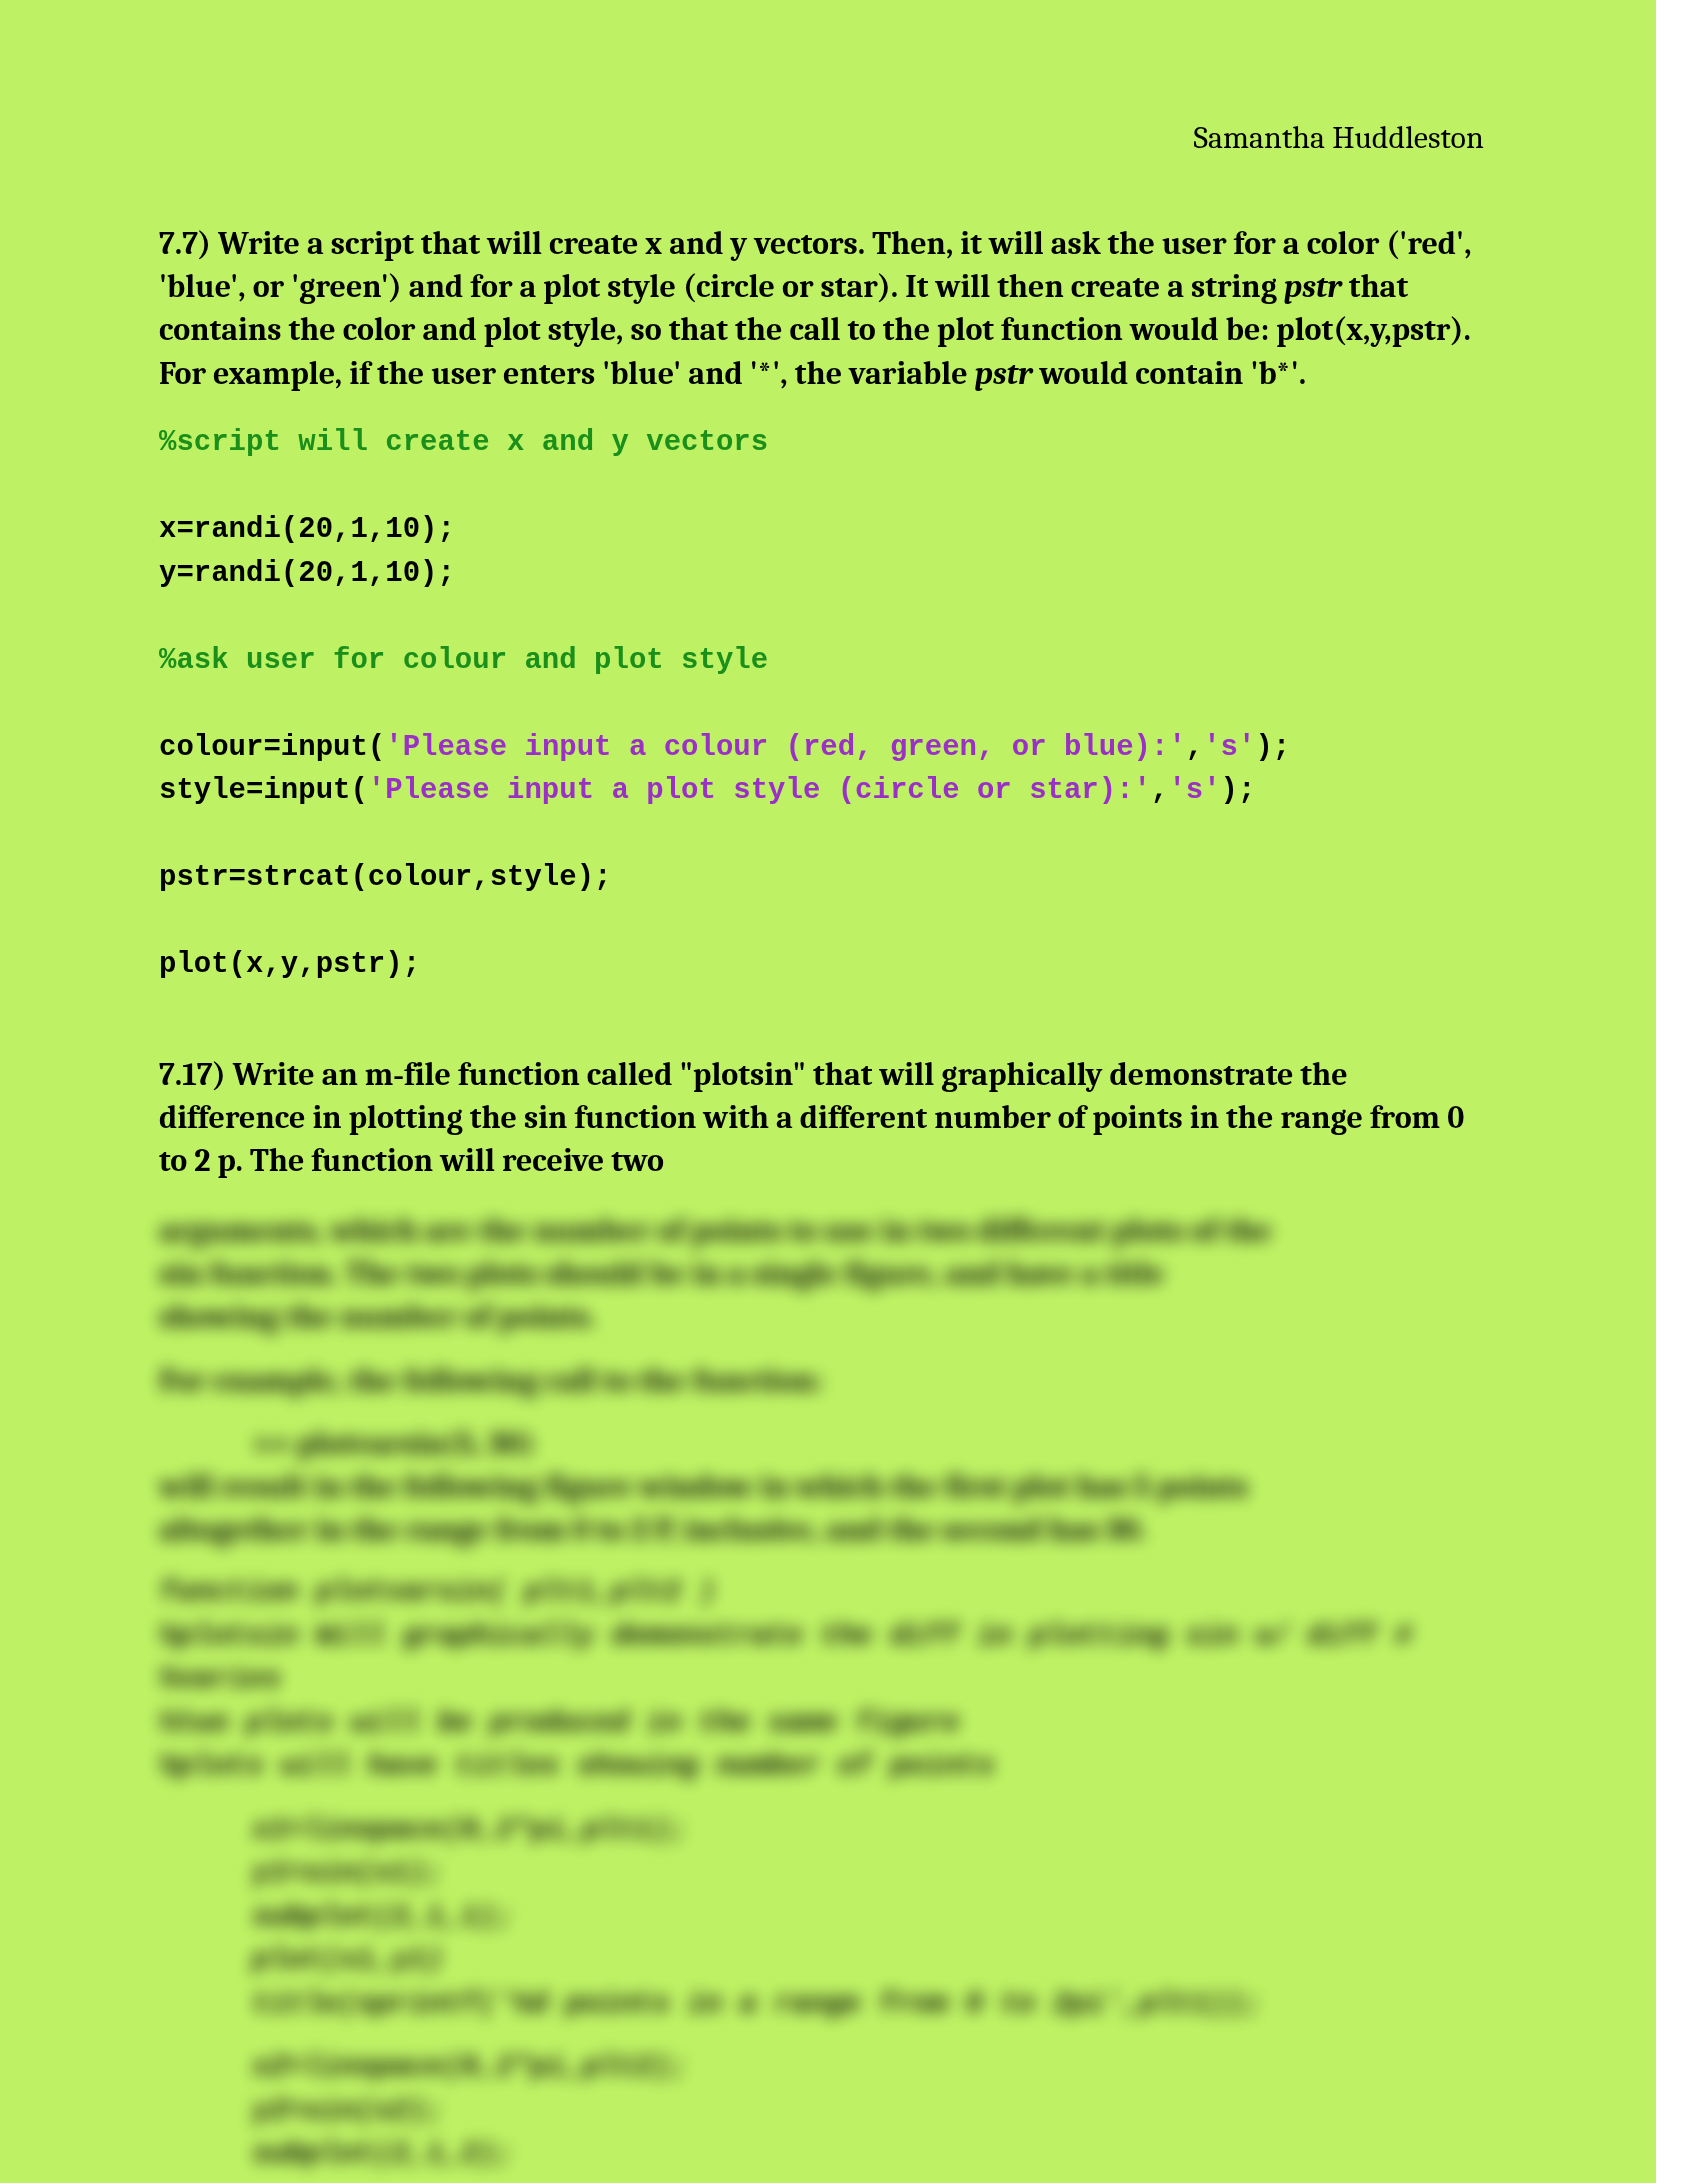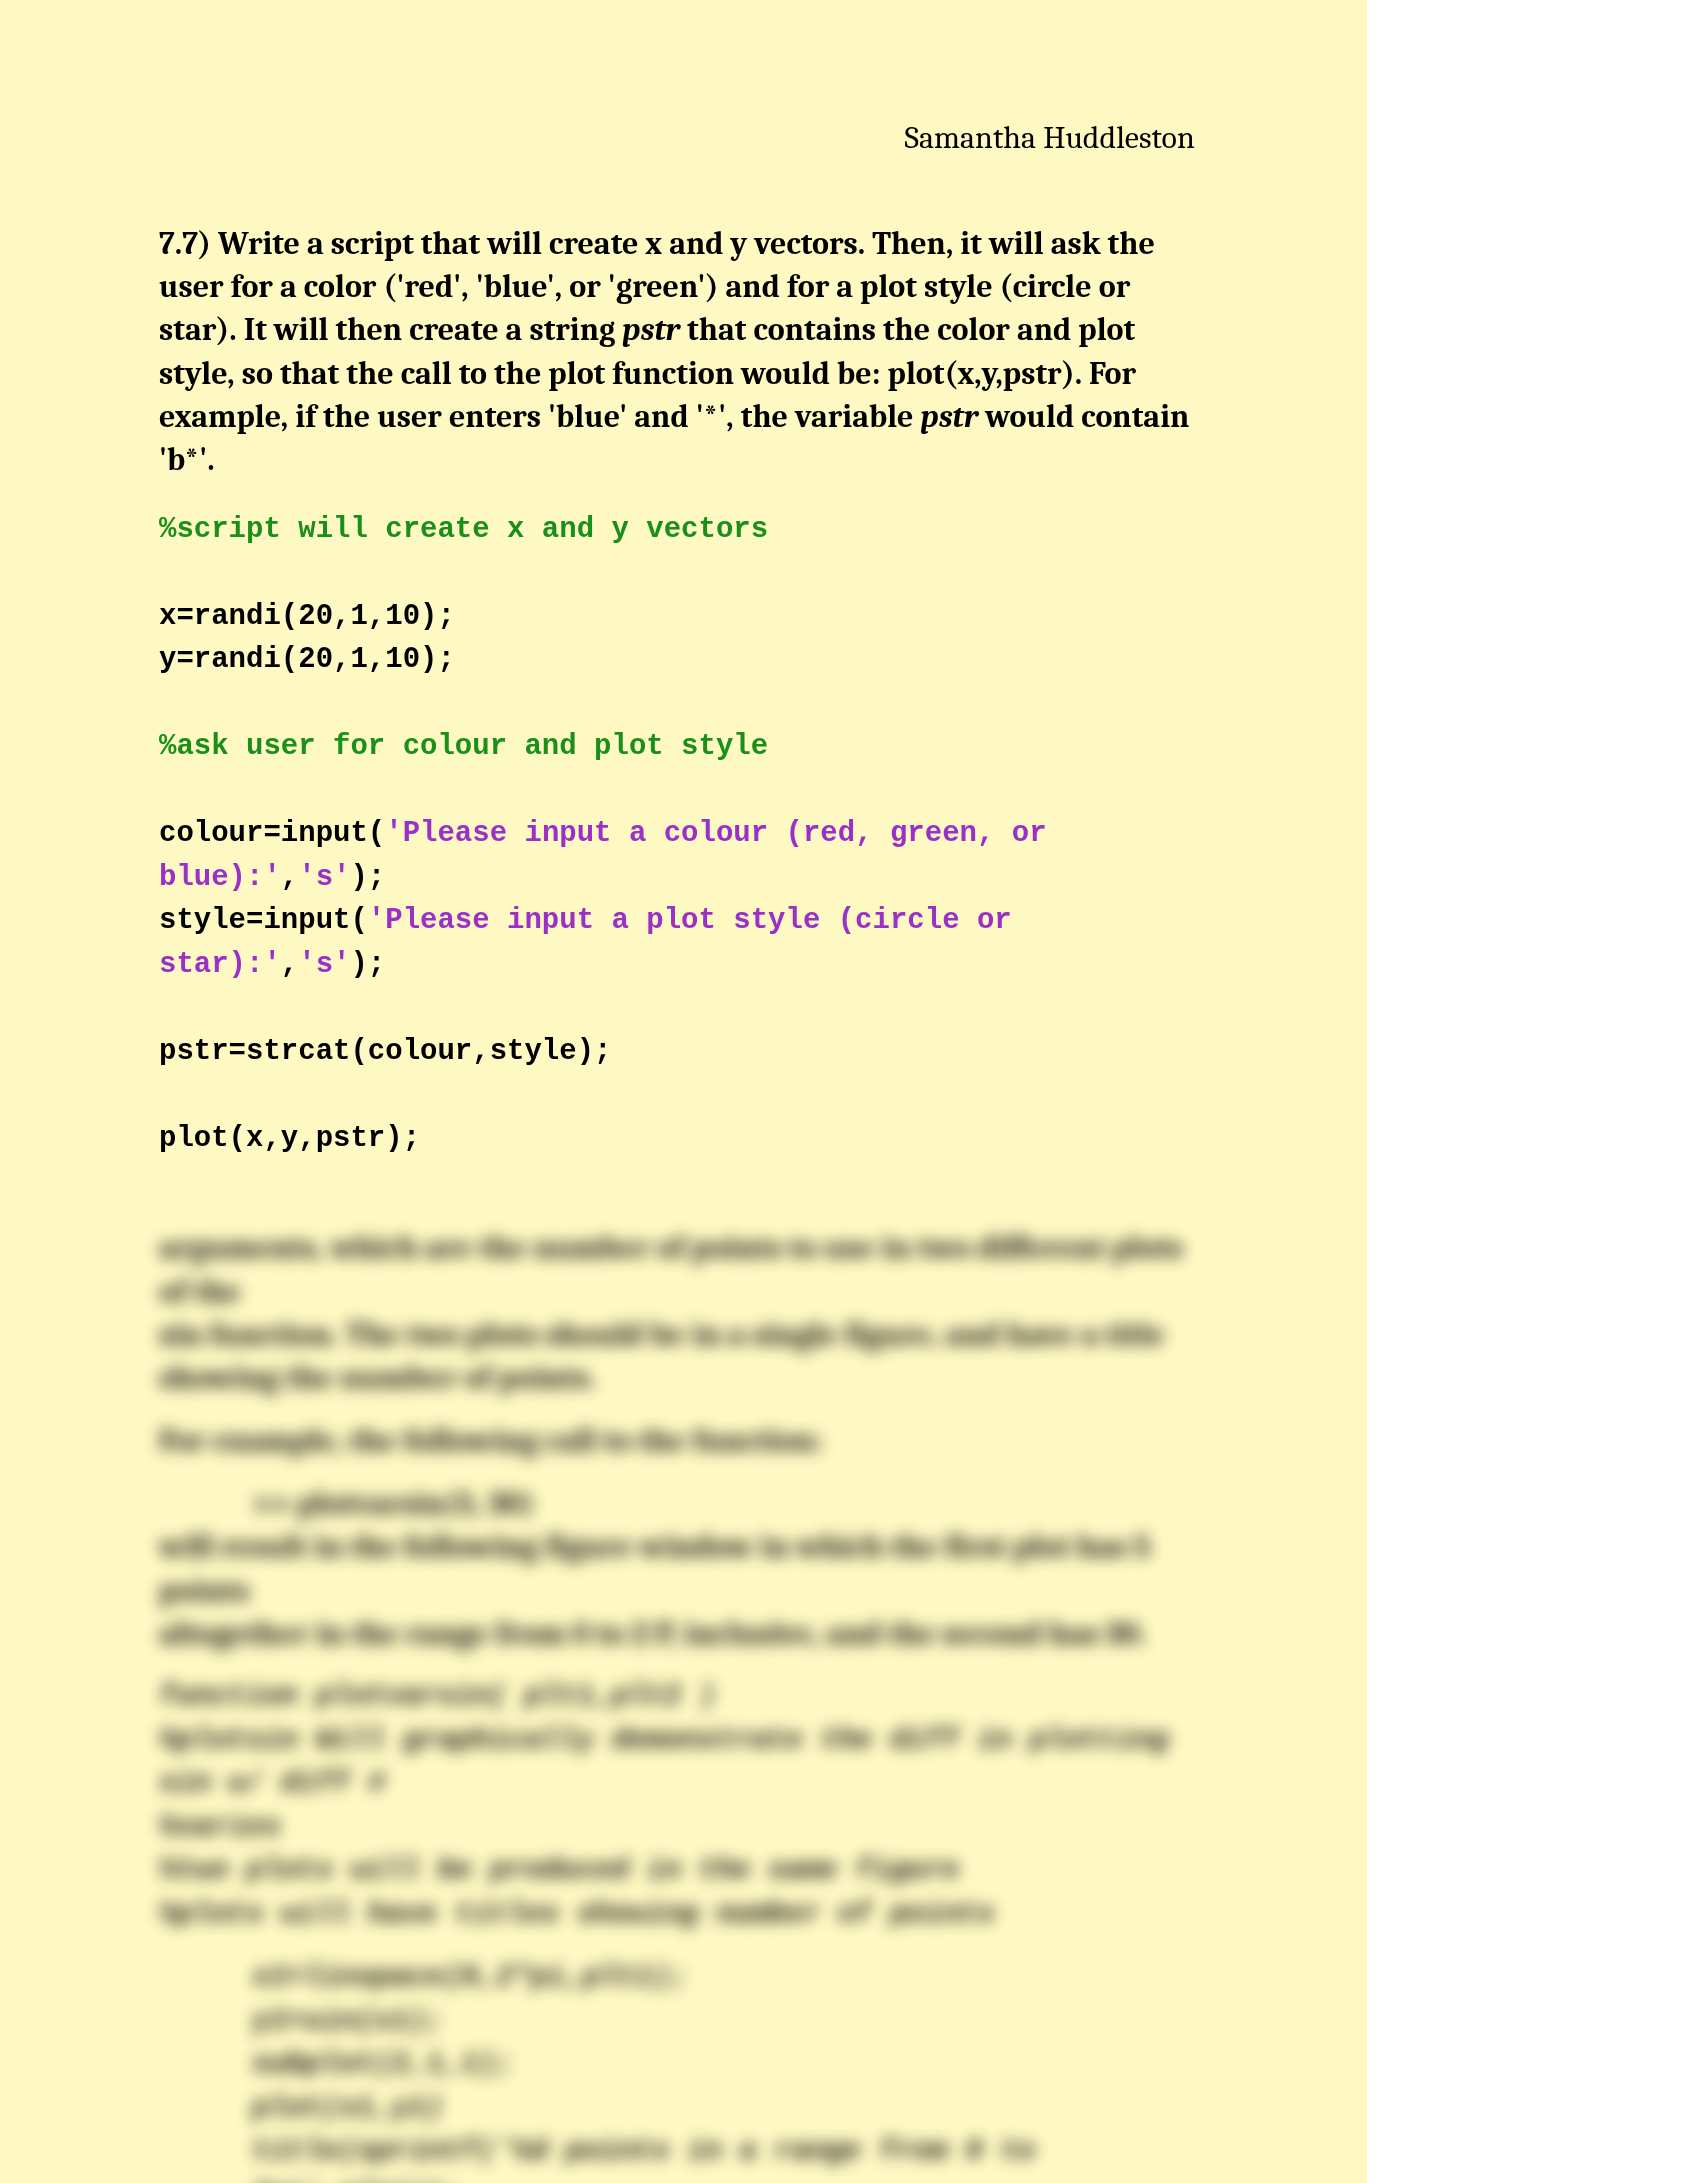--- a/index.html
+++ b/index.html
@@ -2,23 +2,23 @@
 <html style="font-size:10.6px"><head>
 <meta charset="utf-8">
 <style>
   html, body {
     margin: 0;
     padding: 0;
     background: #ffffff;
   }
   .page {
     box-sizing: border-box;
-    width: 1367px;
+    width: 1656px;
     height: 2183px;
-    background: #fef9c3;
+    background: #bef264;
     padding: 119px 159px 132px 159px;
     position: relative;
     font-family: Cambria, Georgia, "Times New Roman", serif;
     color: #000000;
   }
   .author {
     text-align: right;
     font-size: 32px;
     margin-bottom: 66px;
     margin-right: 13.2px;
@@ -87,20 +87,23 @@
 
 <span>colour=input(</span><span class="str">'Please input a colour (red, green, or blue):'</span><span>,</span><span class="str">'s'</span><span>);</span>
 <span>style=input(</span><span class="str">'Please input a plot style (circle or star):'</span><span>,</span><span class="str">'s'</span><span>);</span>
 
 <span>pstr=strcat(colour,style);</span>
 
 <span>plot(x,y,pstr);</span></div>
 
   <div class="spacer-lg"></div>
 
+  <div class="problem-heading">
+    <span>7.17)</span><span> Write an m‑file function called "plotsin" that will graphically demonstrate the difference in plotting the sin function with a different number of points in the range from 0 to 2 p. The function will receive two </span>
+  </div>
 
   <div class="blurred-area">
     <div class="blur-heading">arguments, which are the number of points to use in two different plots of the</div>
     <div class="blur-heading">sin function. The two plots should be in a single figure, and have a title</div>
     <div class="blur-heading">showing the number of points.</div>
     <div class="spacer"></div>
     <div class="blur-heading">For example, the following call to the function:</div>
     <div class="spacer"></div>
     <div class="blur-heading indent">&gt;&gt; plotvarsin(5, 30)</div>
     <div class="blur-heading">will result in the following figure window in which the first plot has 5 points</div>

